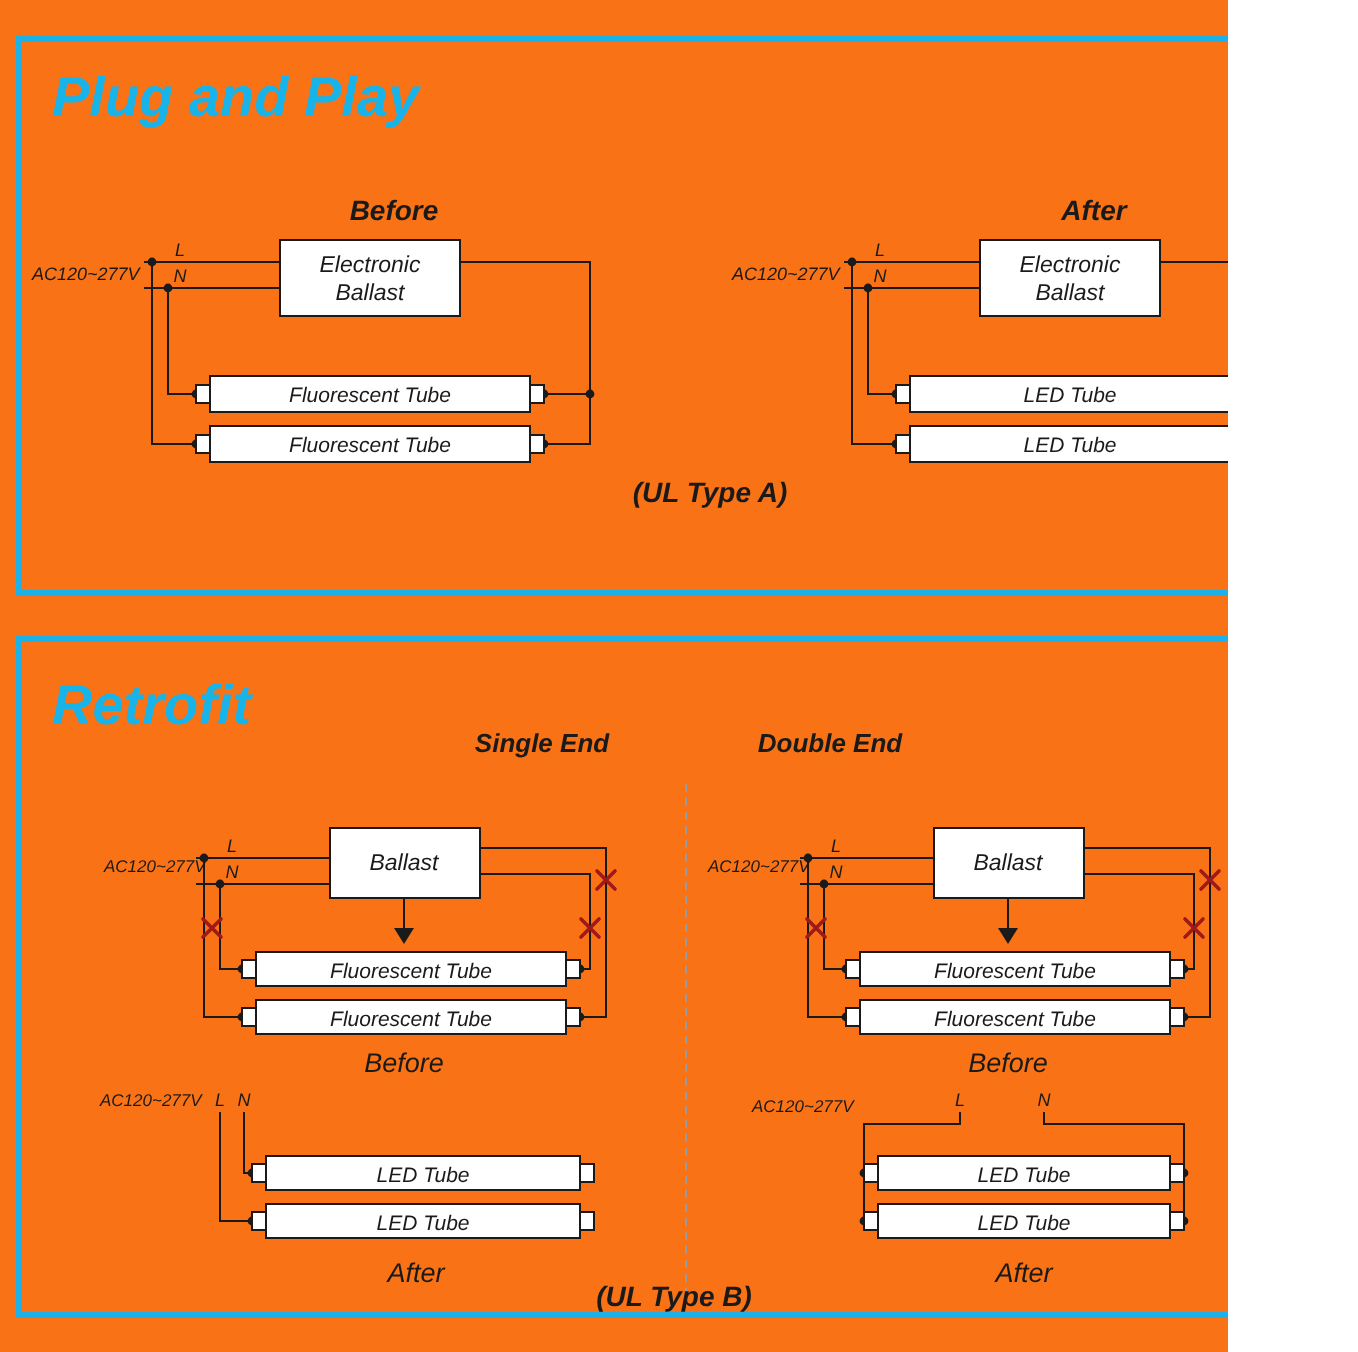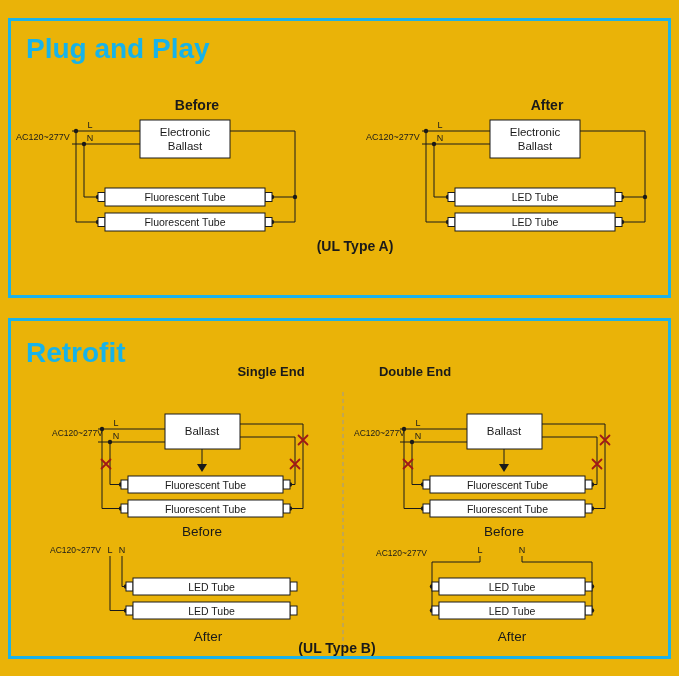--- a/index.html
+++ b/index.html
@@ -1,17 +1,17 @@
 <!DOCTYPE html>
 <html><head>
 <meta charset="utf-8">
 <style>
   html,body{margin:0;padding:0;background:#ffffff;}
-  .stage{position:relative;width:679px;height:676px;background:#eab308;
-         font-family:"Liberation Sans","DejaVu Sans",sans-serif;overflow:hidden;}
+  .stage{position:relative;width:614px;height:676px;background:#f97316;
+         font-family:"Liberation Sans","DejaVu Sans",sans-serif;overflow:hidden;font-style:italic;}
   svg{display:block;}
   svg text{font-family:"Liberation Sans","DejaVu Sans",sans-serif;fill:#1a1a1a;}
   .panel-border{fill:none;stroke:#1cb2e8;stroke-width:3;}
   .title{font-size:28px;font-weight:bold;fill:#17b3e9;}
   .t-h{font-size:14px;font-weight:bold;text-anchor:middle;}
   .t-col{font-size:13px;font-weight:bold;text-anchor:middle;}
   .t-cap{font-size:13.5px;text-anchor:middle;}
   .t-type{font-size:14px;font-weight:bold;text-anchor:middle;}
   .t-box{font-size:11.5px;text-anchor:middle;}
   .t-tube{font-size:10.5px;text-anchor:middle;}

